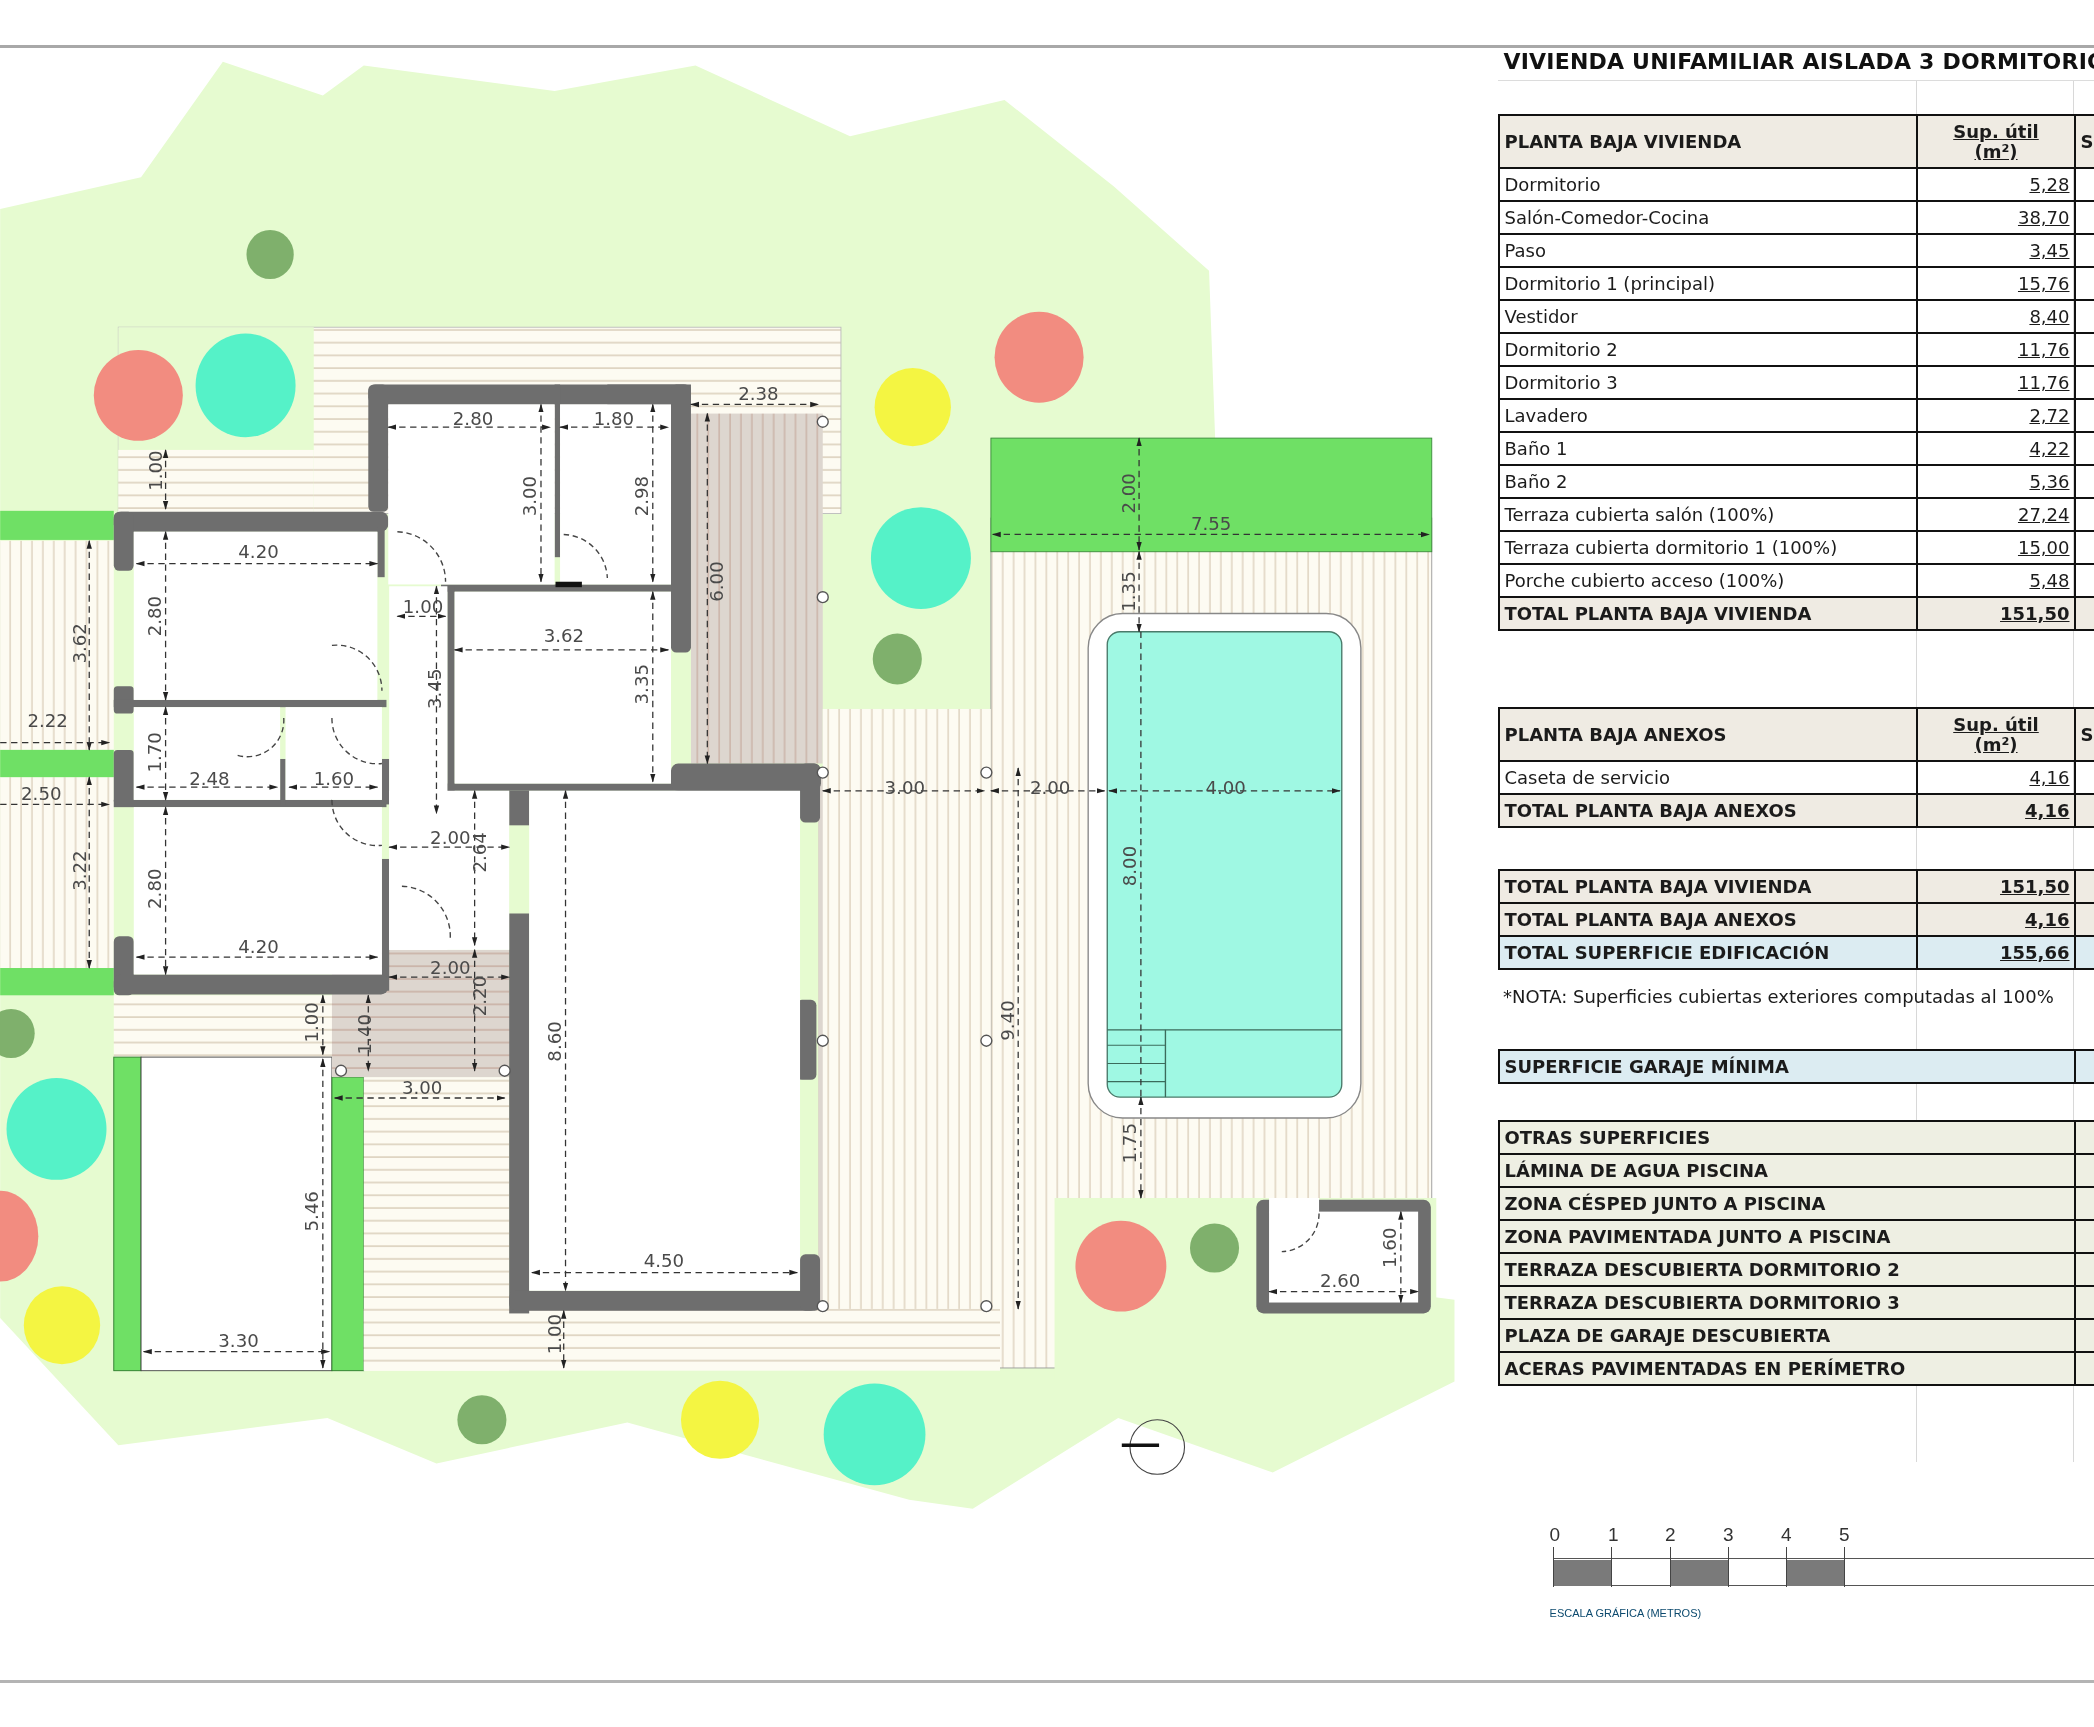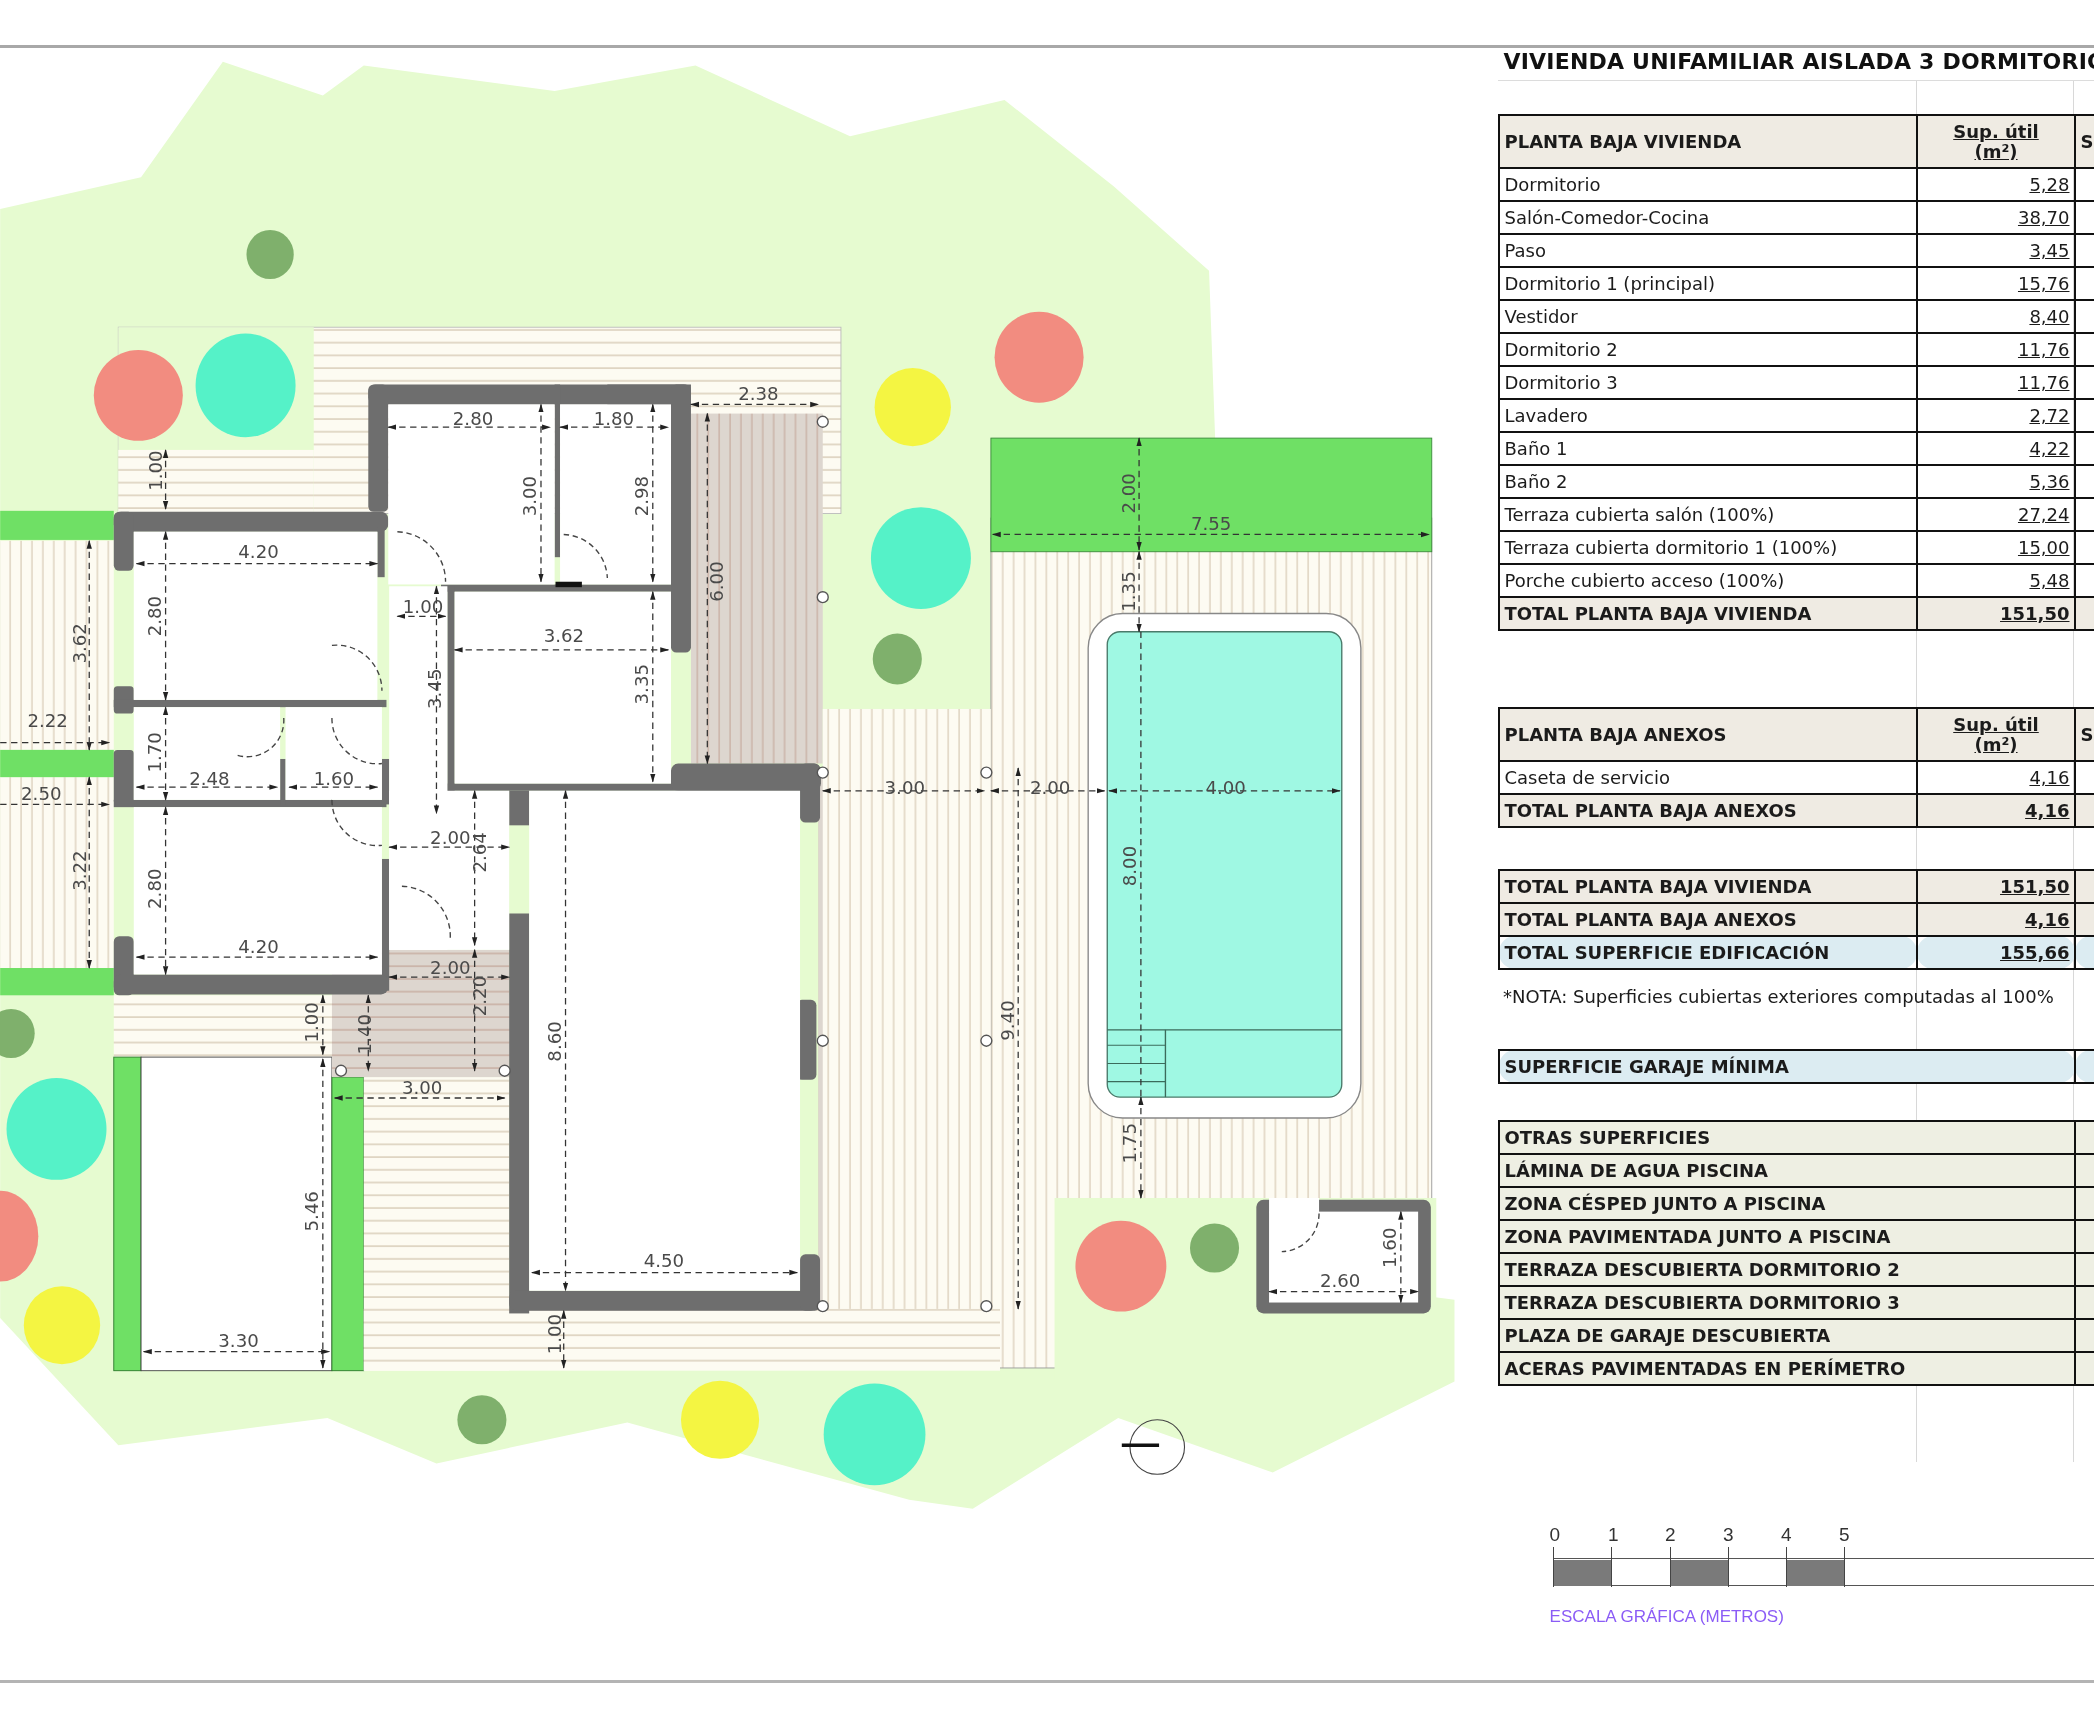--- a/index.html
+++ b/index.html
@@ -16,30 +16,30 @@
   .title { position:absolute; left:5.5px; top:1.8px; font-size:22px; font-weight:bold; color:#111; white-space:nowrap; letter-spacing:0.2px; }
   .grid-line-v { position:absolute; width:0.9px; background:#d8d8d8; }
   .grid-line-h { position:absolute; height:0.9px; background:#dcdcdc; }
   table.tb { position:absolute; left:0; border-collapse:collapse; table-layout:fixed; }
   table.tb td { border:2.7px solid #111; height:31px; padding:0 4.5px; font-size:18px; color:#1b1b1b; white-space:nowrap; overflow:hidden; }
   table.tb td.num { text-align:right;text-decoration:underline; }
   table.tb td.ext { border-right:none; }
   table.tb tr.head td { background:#efebe3; font-weight:bold; height:51px; }
   table.tb tr.head td.num { text-align:center; line-height:20px; }
   table.tb tr.total td { background:#efebe3; font-weight:bold; }
-  table.tb tr.blue td { background:#dcecf2; font-weight:bold;border-radius:16px; }
+  table.tb tr.blue td { background:#dcecf2; font-weight:bold; }
   table.tb tr.olive td { background:#eeefe3; font-weight:bold; }
   .note { position:absolute; left:5px; font-size:18px; color:#1b1b1b; white-space:nowrap; }
 
   .scale { position:absolute; left:1546px; top:1518px; width:549px; height:109px; }
   .scale .lbl { position:absolute; top:5.5px; font-family:"Liberation Sans", sans-serif; font-size:19px; color:#333; }
   .scale .bar { position:absolute; top:40px; height:25.5px; border-top:1.8px solid #555; border-bottom:1.8px solid #555; left:7.3px; width:545px; }
   .scale .seg { position:absolute; top:42px; height:25.5px; background:#7a7a7a; }
   .scale .tick { position:absolute; top:29px; width:0.9px; height:40px; background:#444; }
-  .scale .caption { position:absolute; left:3.6px; top:89px; font-family:"Liberation Sans", sans-serif; font-size:17px; color:#8b5cf6; }
+  .scale .caption { position:absolute; left:3.6px; top:89px; font-family:"Liberation Sans", sans-serif; font-size:11px; color:#0c4a6e; }
 </style>
 </head>
 <body>
 
 <div class="rule-top"></div>
 <div class="rule-bottom"></div>
 
 <div id="plan">
 <svg width="1491" height="1727" viewBox="0 0 1640 1900" xmlns="http://www.w3.org/2000/svg">
   <defs>

